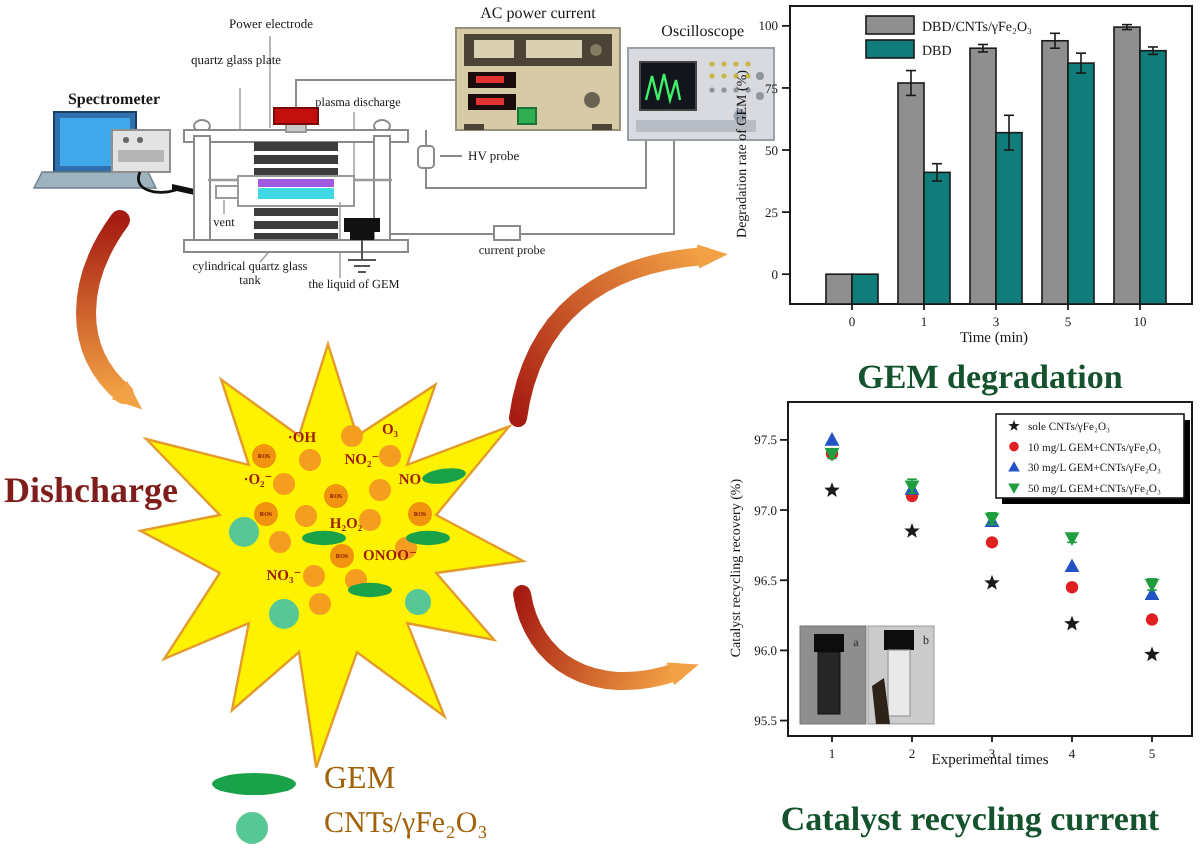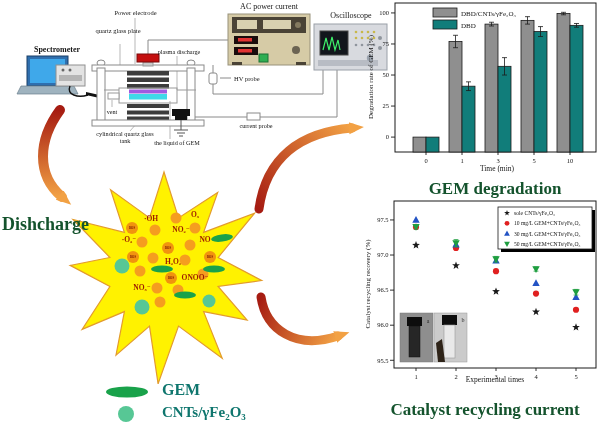--- a/index.html
+++ b/index.html
@@ -1,22 +1,22 @@
 <!DOCTYPE html>
 <html><head>
 <meta charset="utf-8">
 <style>
   html,body{margin:0;padding:0;background:#fff;}
   #stage{position:relative;width:600px;height:428px;background:#ffffff;overflow:hidden;
          font-family:"Liberation Serif","DejaVu Serif",serif;color:#111;}
   .lbl{position:absolute;font-size:6.5px;line-height:1.15;text-align:center;color:#161616;}
   .lbl.left{text-align:left;}
   .big-title{position:absolute;font-weight:bold;font-size:17px;color:#14532d;text-align:center;}
-  .discharge{position:absolute;font-weight:bold;font-size:18px;color:#14532d;}
-  .leg-txt{position:absolute;font-weight:bold;color:#0f766e;}
+  .discharge{position:absolute;font-weight:bold;font-size:18px;color:#7f1d1d;margin-top:21px;}
+  .leg-txt{position:absolute;font-weight:normal;color:#a16207;}
   svg{position:absolute;overflow:visible;}
 </style>
 </head>
 <body>
 
 <div id="stage">
 
   <svg id="arrow-svg" width="600" height="428" style="left:0;top:0;">
       <defs>
         <marker id="ah" markerUnits="userSpaceOnUse" markerWidth="18" markerHeight="18" refX="3" refY="8" orient="auto">
@@ -133,21 +133,21 @@
     <rect x="209" y="73" width="8" height="11" rx="2" fill="#fff" stroke="#8a8a8a"></rect>
     <rect x="247" y="113" width="13" height="7" fill="#fff" stroke="#8a8a8a"></rect>
     <path d="M220,78 H231" stroke="#8a8a8a" stroke-width="1"></path>
   </svg>
 
   <div class="lbl" style="left:14px;top:45px;width:86px;font-size:8px;font-weight:bold;">Spectrometer</div>
   <div class="lbl" style="left:93px;top:9px;width:85px;">Power electrode</div>
   <div class="lbl" style="left:94px;top:27px;width:48px;">quartz glass plate</div>
   <div class="lbl" style="left:149px;top:48px;width:60px;font-size:6.2px;">plasma discharge</div>
   <div class="lbl" style="left:226px;top:2px;width:86px;font-size:8px;">AC power current</div>
-  <div class="lbl" style="left:314px;top:11px;width:74px;font-size:8px;">Oscilloscope</div>
+  <div class="lbl" style="left:298px;top:11px;width:74px;font-size:8px;text-align:right;">Oscilloscope</div>
   <div class="lbl left" style="left:234px;top:74.5px;width:40px;">HV probe</div>
   <div class="lbl" style="left:102px;top:108px;width:20px;font-size:6.2px;">vent</div>
   <div class="lbl" style="left:96px;top:130px;width:58px;font-size:6.2px;">cylindrical quartz glass tank</div>
   <div class="lbl" style="left:147px;top:139px;width:60px;font-size:6.2px;">the liquid of GEM</div>
   <div class="lbl" style="left:232px;top:122px;width:48px;font-size:6.2px;">current probe</div>
 
   <svg id="star-svg" width="340" height="260" style="left:0;top:150px;">
       <polygon points="164.0,22.0 178.5,67.9 217.7,42.4 203.6,82.4 254.6,63.2 218.1,107.5 261.6,130.5 218.1,136.5 247.1,170.0 203.6,161.6 222.2,208.2 178.5,176.1 158.1,233.8 149.5,176.1 116.0,205.1 124.4,161.6 82.1,179.4 109.9,136.5 70.2,115.4 109.9,107.5 73.1,69.5 124.4,82.4 110.6,39.8 149.5,67.9" fill="#fff200" stroke="#e39b2d" stroke-width="1.2"></polygon>
       <circle cx="176" cy="68" r="5.5" fill="#f59d1f"></circle>
       <circle cx="155" cy="80" r="5.5" fill="#f59d1f"></circle>

